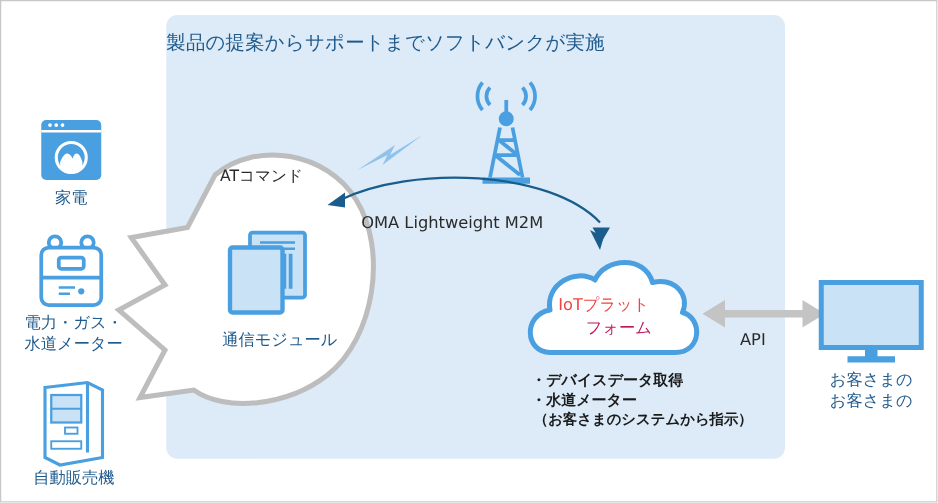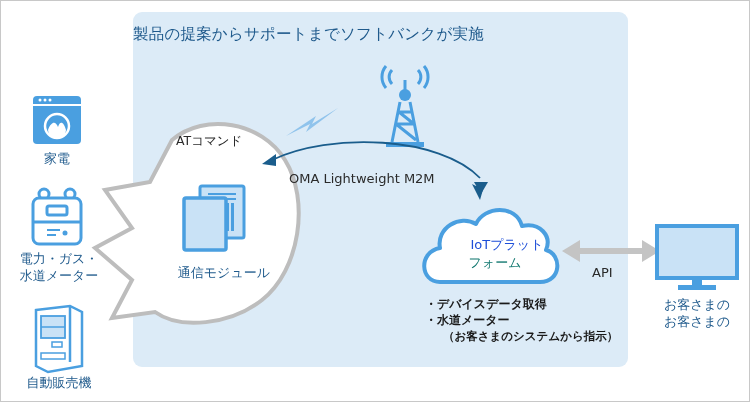--- a/index.html
+++ b/index.html
@@ -130,23 +130,23 @@
 
 <div class="blue-lbl" style="left:30px; top:150px; width:54px;">家電</div>
 <div class="blue-lbl" style="left:14px; top:250px; width:90px;">電力・ガス・</div>
 <div class="blue-lbl" style="left:14px; top:267px; width:90px;">水道メーター</div>
 <div class="blue-lbl" style="left:14px; top:374px; width:90px;">自動販売機</div>
 
 <div class="lbl" style="left:136px; top:133px;margin-left:40px;">ATコマンド</div>
 <div class="blue-lbl" style="left:160px; top:264px; width:110px;text-align:right;">通信モジュール</div>
 <div class="lbl" style="left:269px; top:171px; font-size:13px;margin-left:20px;">OMA Lightweight M2M</div>
 
-<div class="blue-lbl" style="left:452px; top:236px; width:110px; color:#1d4ed8;">IoTプラット</div>
-<div class="blue-lbl" style="left:440px; top:254px; width:110px; color:#0f766e;">フォーム</div>
+<div class="blue-lbl" style="left:428px; top:236px; width:110px; color:#ef4444;">IoTプラット</div>
+<div class="blue-lbl" style="left:440px; top:254px; width:110px; color:#be185d;">フォーム</div>
 
 <div class="dark-lbl" style="left:425px; top:296px;">・デバイスデータ取得</div>
 <div class="dark-lbl" style="left:425px; top:312px;">・水道メーター</div>
-<div class="dark-lbl" style="left:427px; top:328px; font-size:11.5px;margin-left:16px;">（お客さまのシステムから指示）</div>
+<div class="dark-lbl" style="left:427px; top:328px; font-size:11.5px;">（お客さまのシステムから指示）</div>
 
 <div class="lbl" style="left:592px; top:265px; font-size:13px;">API</div>
 
 <div class="blue-lbl" style="left:650px; top:296px; width:94px;">お客さまの</div>
 <div class="blue-lbl" style="left:650px; top:313px; width:94px;">お客さまの</div>
 
 </body></html>

